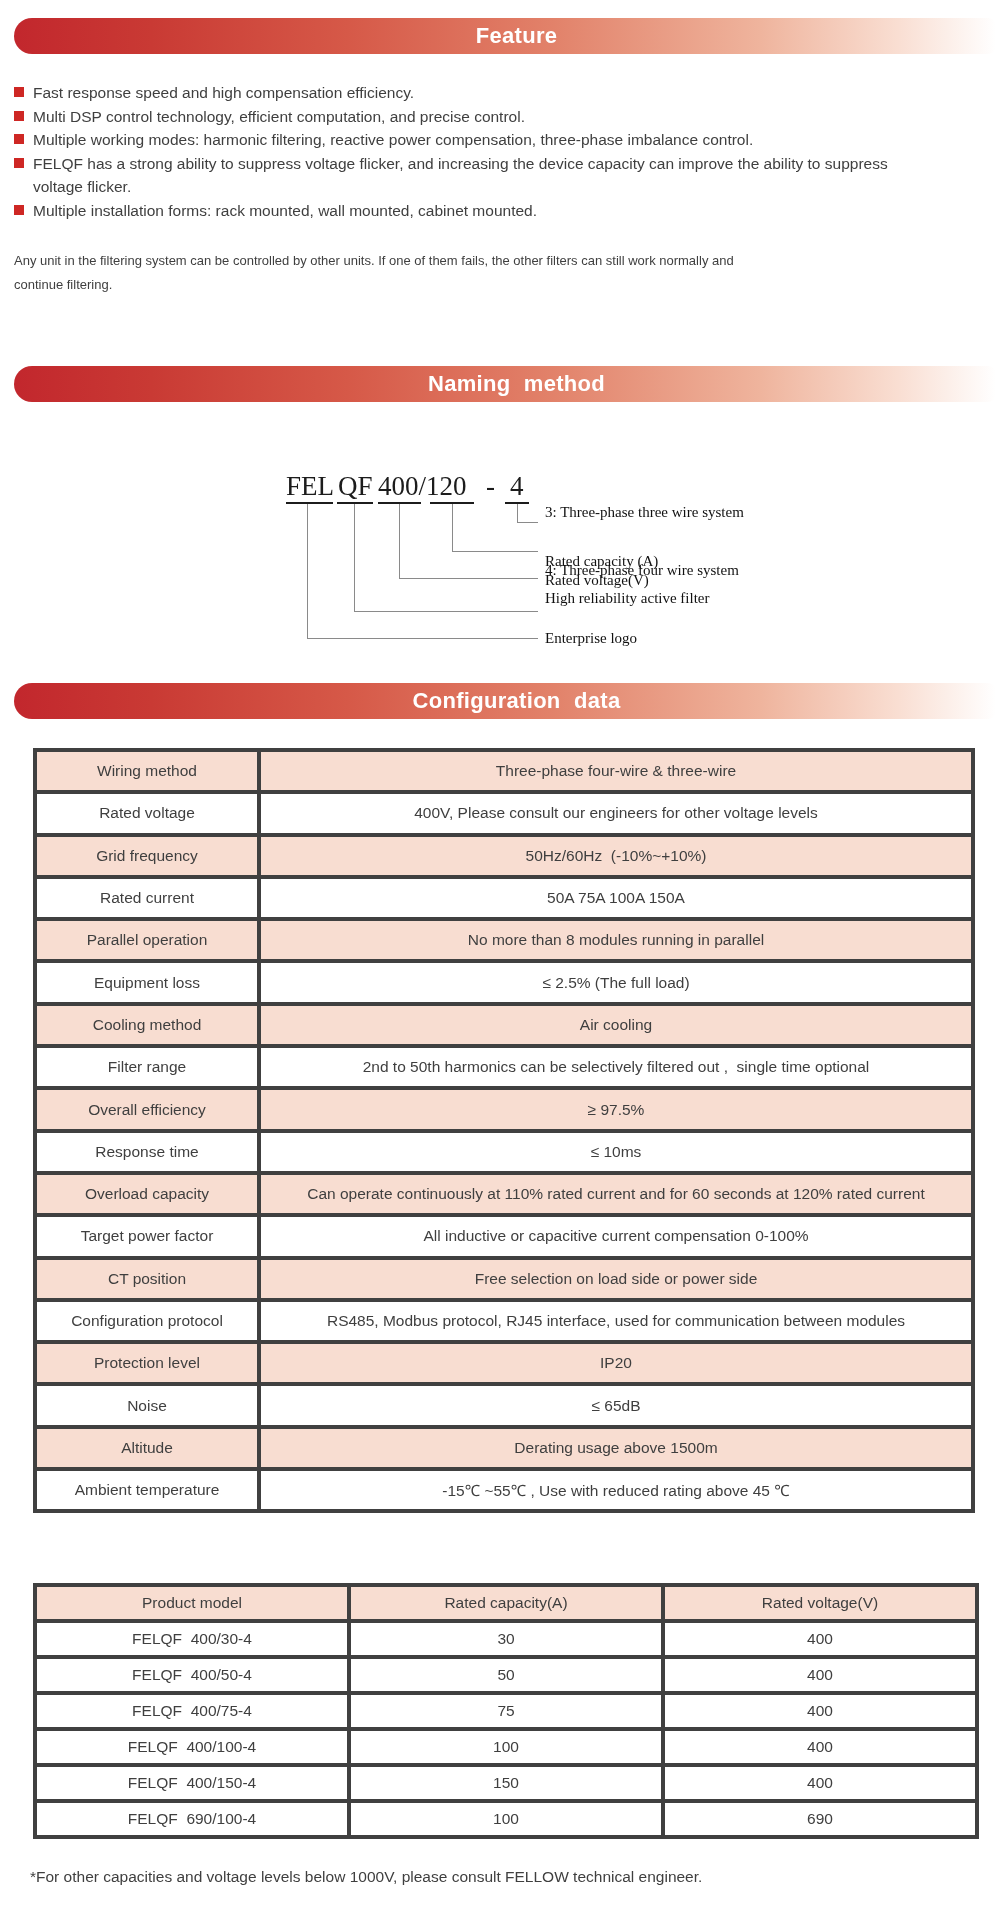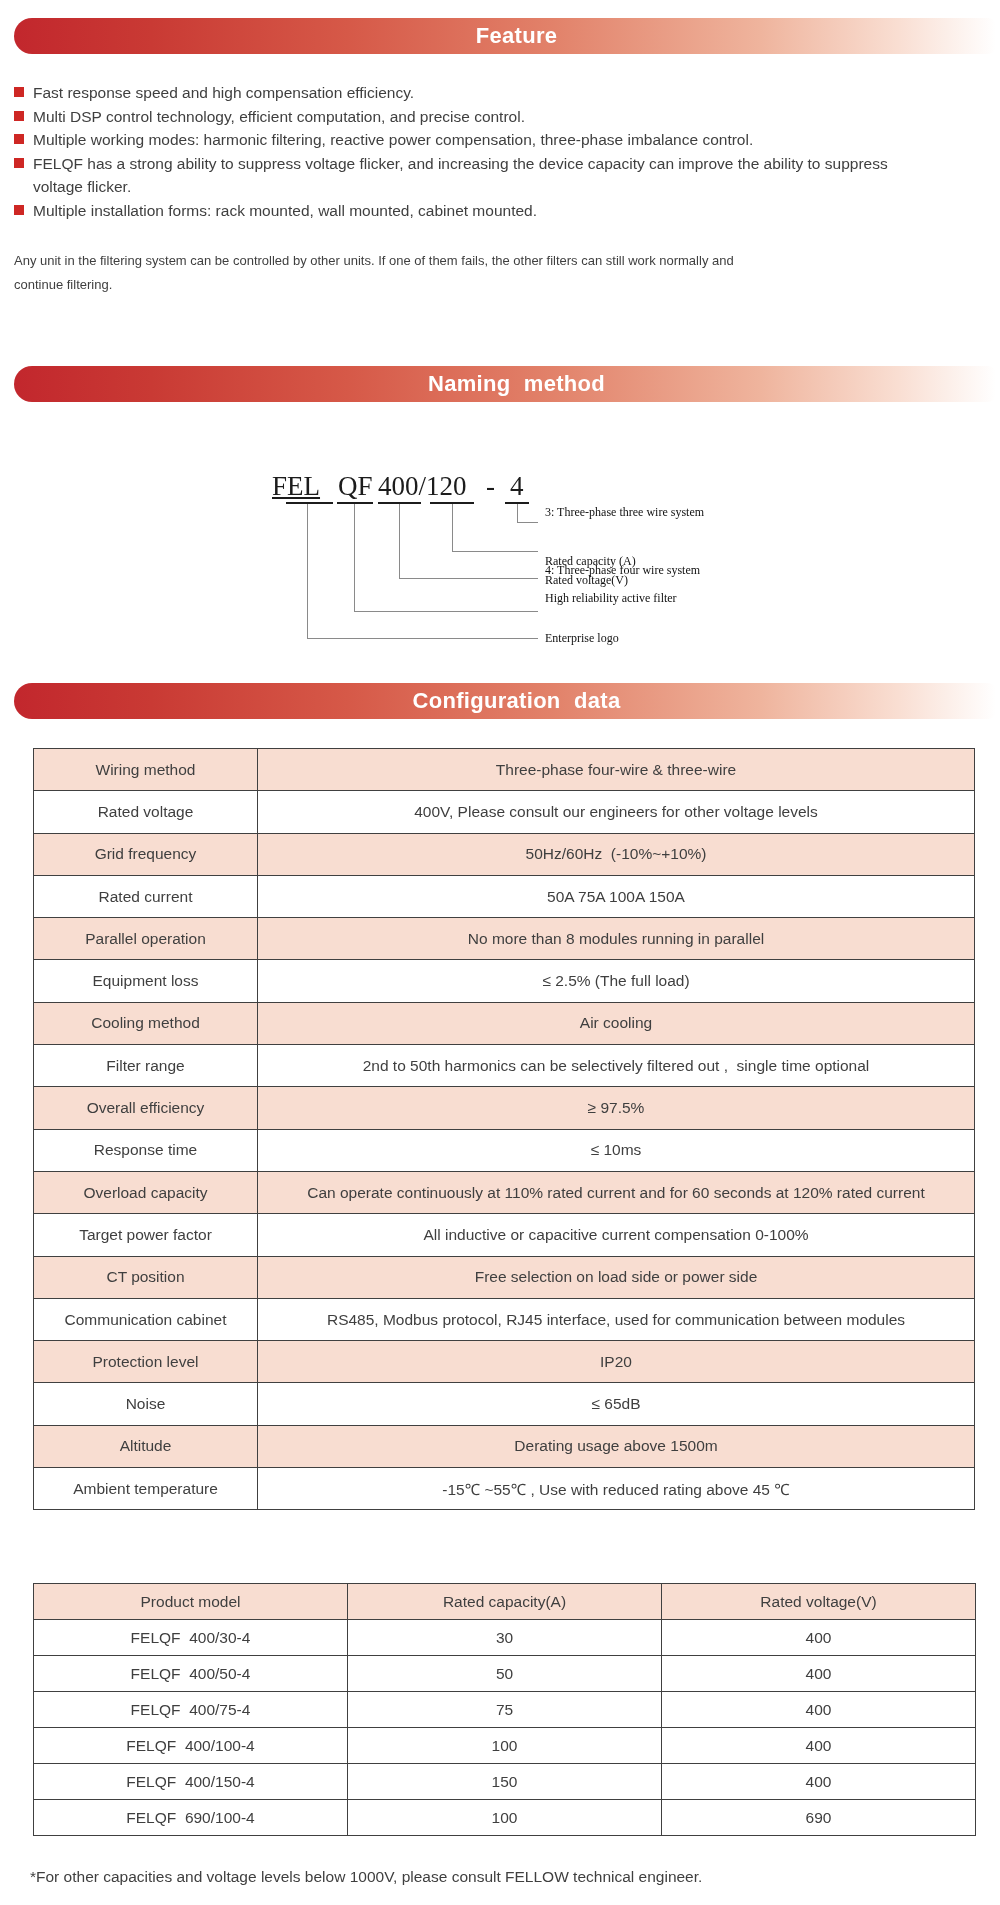--- a/index.html
+++ b/index.html
@@ -21,39 +21,39 @@
 
   
   .bullets { position:absolute; top:81px; left:14px; width:976px; }
   .bullet-item { position:relative; padding-left:19px; font-size:15.5px; line-height:23.5px; white-space:pre-wrap; }
   .bullet-sq { position:absolute; left:0; top:6px; width:10px; height:10px; background:#ce2724; }
   .feature-para { position:absolute; top:249px; left:14px; width:976px; font-size:13px; line-height:24px; white-space:pre-wrap; }
 
   
   .diagram { position:absolute; top:460px; left:0; width:1000px; height:210px; font-family:"Liberation Serif", serif; color:#1c1c1c; }
   .code-part { position:absolute; top:13px; font-size:27px; line-height:27px; }
-  .cp-fel { left:272px;text-decoration:underline; } .cp-qf { left:338px; } .cp-num { left:378px; } .cp-dash { left:486px; } .cp-4 { left:510px; }
+  .cp-fel { left:286px; } .cp-qf { left:338px; } .cp-num { left:378px; } .cp-dash { left:486px; } .cp-4 { left:510px; }
   .u { position:absolute; top:42px; height:2px; background:#1c1c1c; }
   .u-fel { left:286px; width:47px; } .u-qf { left:337px; width:36px; }
   .u-400 { left:378px; width:43px; } .u-120 { left:430px; width:44px; } .u-4 { left:505px; width:24px; }
   .vline { position:absolute; width:1px; background:#8a8a8a; top:44px; }
   .vl-fel { left:307px; height:134px; } .vl-qf { left:354px; height:107px; }
   .vl-400 { left:399px; height:74px; }  .vl-120 { left:452px; height:47px; } .vl-4 { left:517px; height:18px; }
   .hline { position:absolute; height:1px; background:#8a8a8a; }
   .hl-4   { top:62px;  left:517px; width:21px; }
   .hl-120 { top:91px;  left:452px; width:86px; }
   .hl-400 { top:118px; left:399px; width:139px; }
   .hl-qf  { top:151px; left:354px; width:184px; }
   .hl-fel { top:178px; left:307px; width:231px; }
-  .dlabel { position:absolute; left:545px; font-size:12px; line-height:18px; color:#111; }
+  .dlabel { position:absolute; left:545px; font-size:15px; line-height:18px; color:#111; }
   .dl-1 { top:43px; } .dl-2 { top:61px;margin-top:40px; } .dl-3 { top:84px;margin-top:8px; } .dl-4 { top:111px; } .dl-5 { top:129px; } .dl-6 { top:169px; }
 
   
   table { border-collapse:collapse; table-layout:fixed; }
-  td { border:1px solid #404040; text-align:center; font-size:15.5px; color:#3f3f3f; padding:0 8px; white-space:pre; overflow:hidden; }
+  td { border:4px solid #404040; text-align:center; font-size:15.5px; color:#3f3f3f; padding:0 8px; white-space:pre; overflow:hidden; }
   tr.shaded td, tr.thead td { background:#f8ddd1; }
   .config-table { position:absolute; top:748px; left:33px; width:942px; }
   .config-table td { height:42.3px; }
   .config-table td.lbl { width:224px; }
   .model-table { position:absolute; top:1583px; left:33px; width:942px; }
   .model-table td { height:36px; width:314px; }
 
   .footnote { position:absolute; top:1868px; left:30px; font-size:15.5px; color:#3f3f3f; }
 </style>
 </head>
@@ -160,21 +160,21 @@
         </tr>
     <tr>
           <td class="lbl">Target power factor</td>
           <td>All inductive or capacitive current compensation 0-100%</td>
         </tr>
     <tr class="shaded">
           <td class="lbl">CT position</td>
           <td>Free selection on load side or power side</td>
         </tr>
     <tr>
-          <td class="lbl">Communication cabinet</td>
+          <td class="lbl">Configuration protocol</td>
           <td>RS485, Modbus protocol, RJ45 interface, used for communication between modules</td>
         </tr>
     <tr class="shaded">
           <td class="lbl">Protection level</td>
           <td>IP20</td>
         </tr>
     <tr>
           <td class="lbl">Noise</td>
           <td>≤ 65dB</td>
         </tr>

